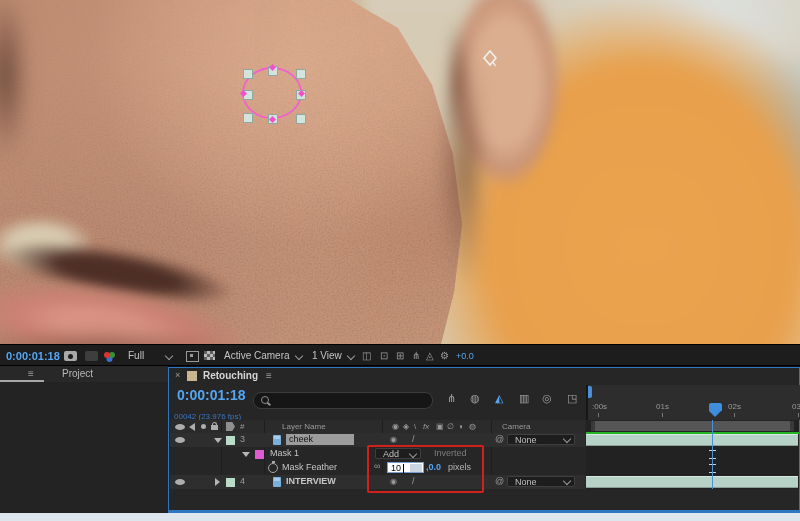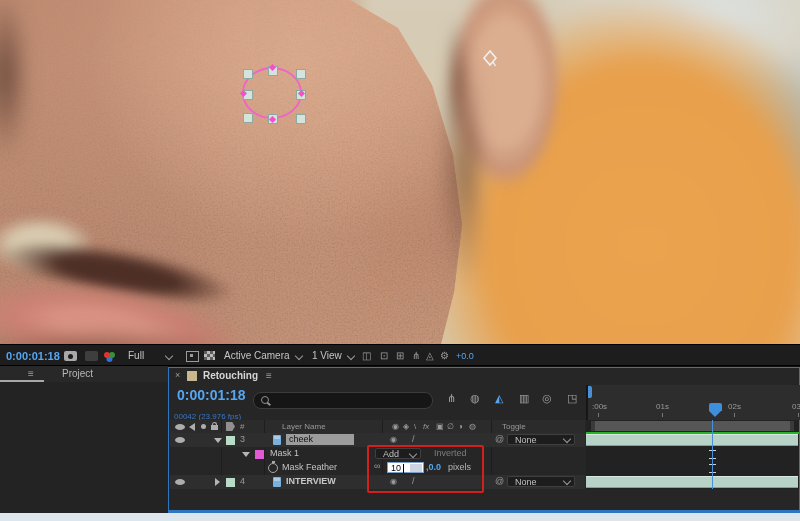--- a/index.html
+++ b/index.html
@@ -278,21 +278,21 @@
       <span class="abs t8 c-dim" style="left:70px;top:2px;">#</span>
       <span class="abs t8 c-dim" style="left:112px;top:2px;">Layer Name</span>
       <span class="abs t8 c-dim" style="left:222px;top:2px;">◉</span>
       <span class="abs t8 c-dim" style="left:233px;top:2px;">◈</span>
       <span class="abs t8 c-dim" style="left:244px;top:2px;">\</span>
       <span class="abs t8 c-dim" style="left:253px;top:2px;font-style:italic;">fx</span>
       <span class="abs t8 c-dim" style="left:266px;top:2px;">▣</span>
       <span class="abs t8 c-dim" style="left:277px;top:2px;">∅</span>
       <span class="abs t8 c-dim" style="left:288px;top:2px;">◑</span>
       <span class="abs t8 c-dim" style="left:299px;top:2px;">◍</span>
-      <span class="abs t8 c-dim" style="left:332px;top:2px;">Toggle</span>
+      <span class="abs t8 c-dim" style="left:332px;top:2px;">Camera</span>
     </div>
     <span class="colline" style="left:52px;"></span>
     <span class="colline" style="left:95px;"></span>
     <span class="colline" style="left:213px;"></span>
     <span class="colline" style="left:322px;"></span>
 
     <div class="row" style="top:65px;background:#2e2e2e;">
       <span class="eye" style="left:5px;top:4px;"></span>
       <span class="twirl-d" style="left:44px;top:5px;"></span>
       <span class="swatch" style="left:56px;top:2.5px;background:#b9dcc9;"></span>

